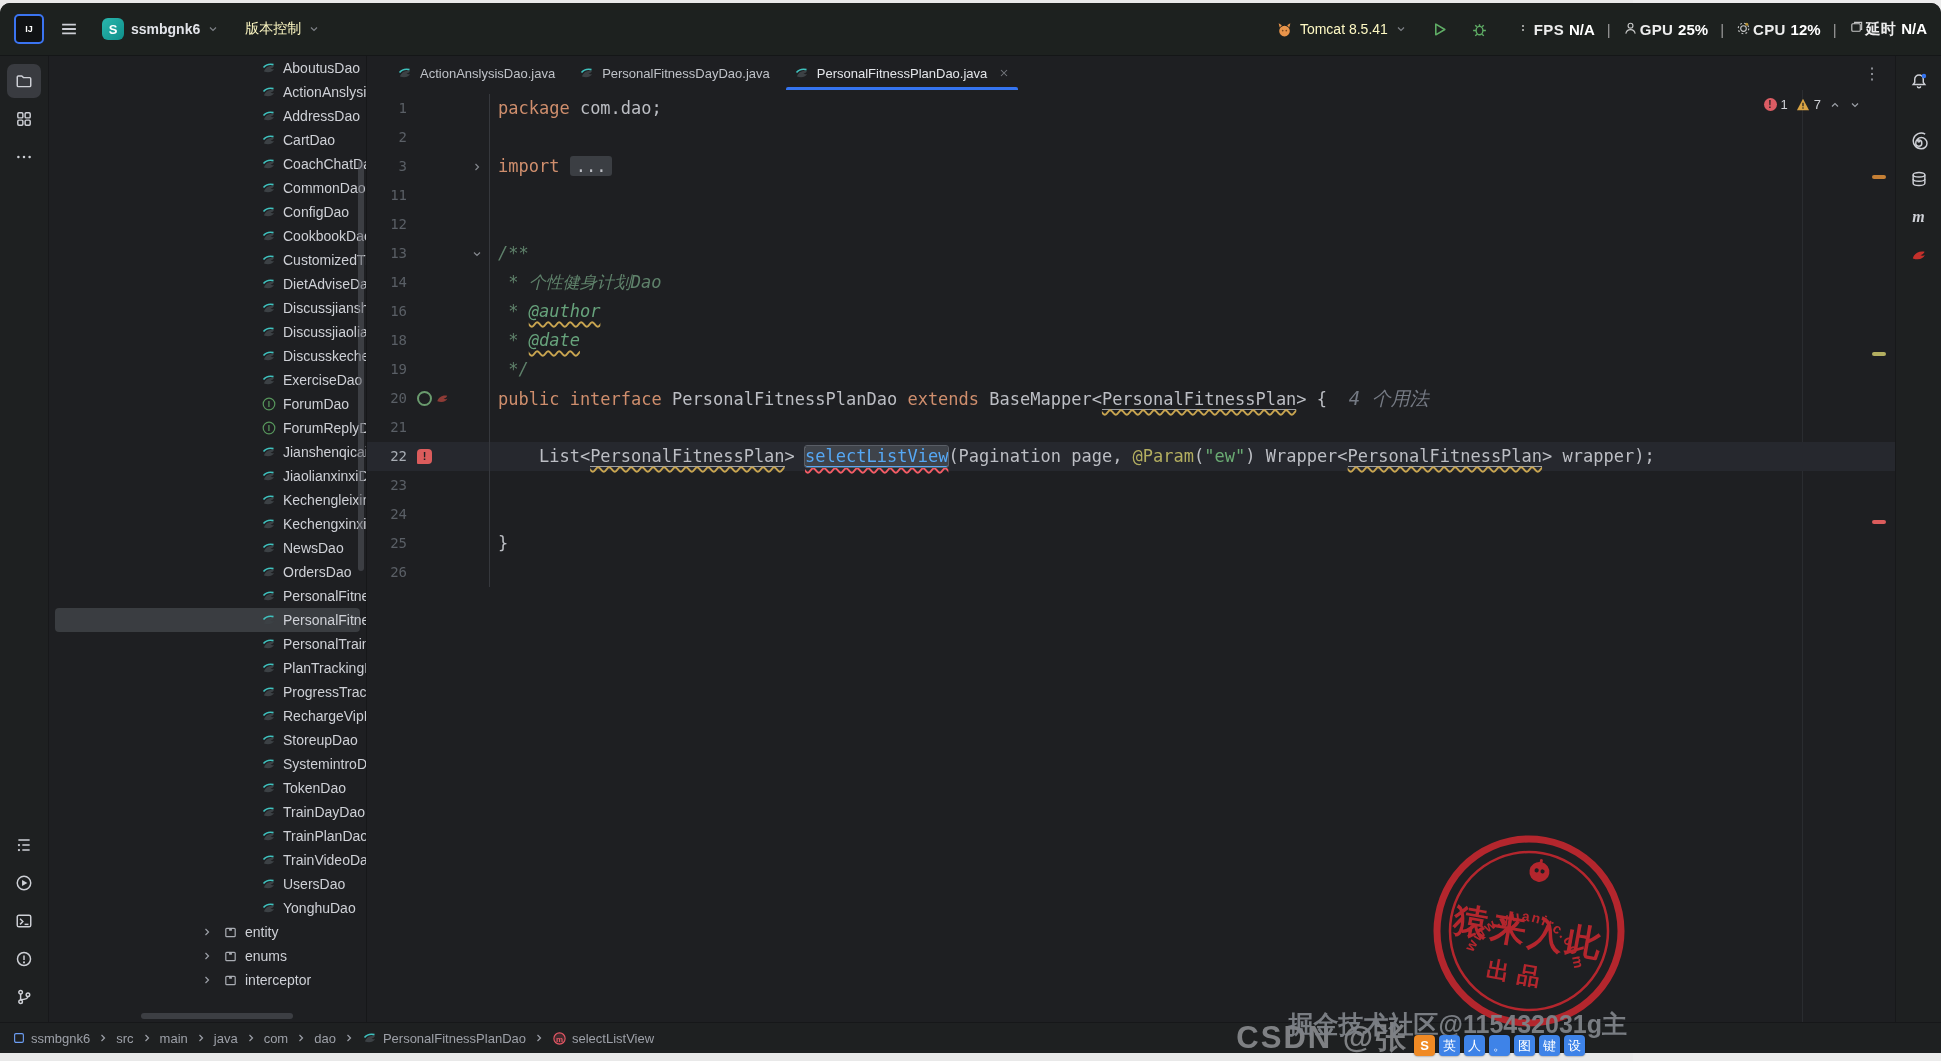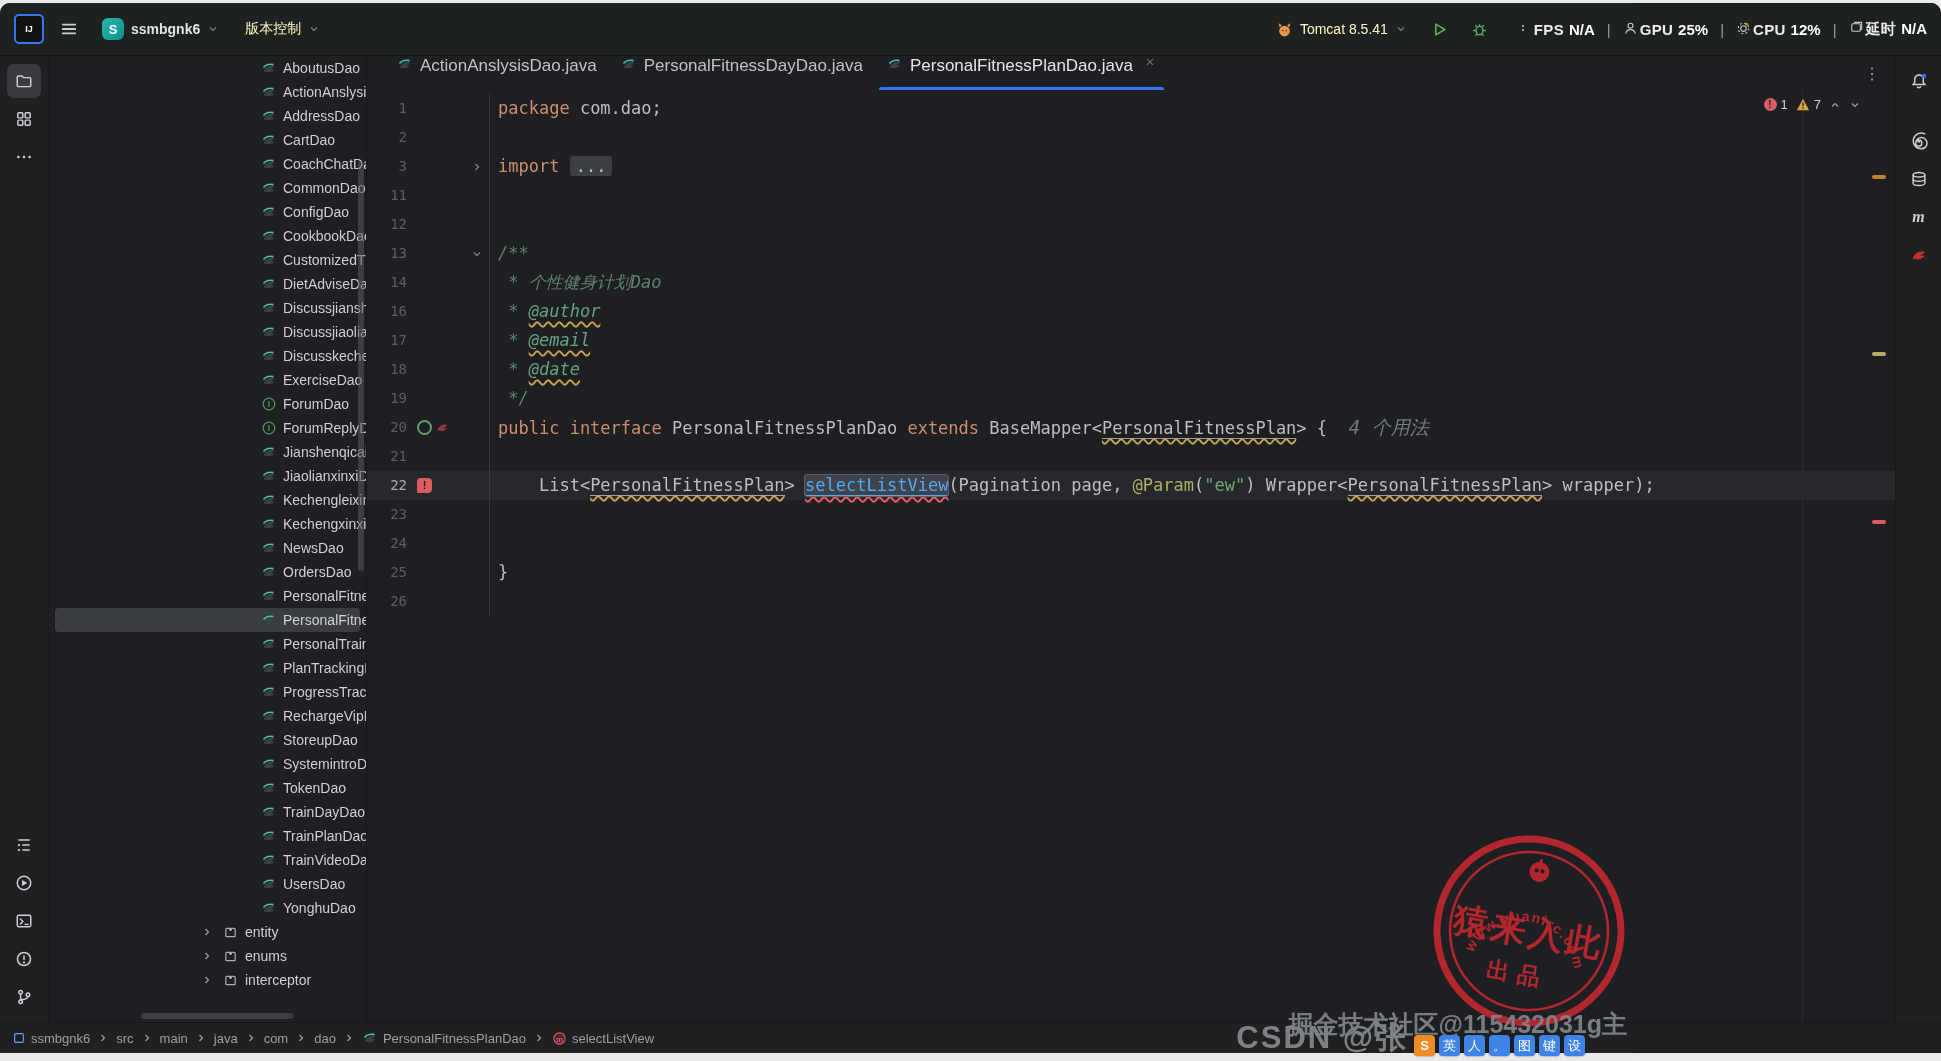--- a/index.html
+++ b/index.html
@@ -44,21 +44,21 @@
   .t-row{height:24px;display:flex;align-items:center;gap:6px;white-space:nowrap;color:#ced0d6;margin:0 6px;border-radius:4px;}
   .t-row.file{padding-left:206px;}
   .t-row.folder{padding-left:146px;align-items:center;}
   .t-row.selected{background:#3a3d41;}
   .t-ico{flex:0 0 16px;display:flex;}
   .sb-v{position:absolute;right:2px;top:105px;width:6px;height:410px;border-radius:3px;background:#55585e;opacity:.55;}
   .sb-h{position:absolute;bottom:3px;left:92px;width:152px;height:6px;border-radius:3px;background:#55585e;opacity:.55;}
   
   .editor-col{flex:1;display:flex;flex-direction:column;min-width:0;background:#1e1f22;position:relative;}
   .tabbar{height:34px;flex:0 0 34px;display:flex;align-items:stretch;padding-left:18px;position:relative;}
-  .tab{display:flex;align-items:flex-start;gap:7px;padding:0 12px;font-size:17px;color:#bfc2c8;position:relative;}
+  .tab{display:flex;align-items:center;gap:7px;padding:0 12px;font-size:13px;color:#bfc2c8;position:relative;}
   .tab.active{color:#e3e5ea;}
   .tab.active:after{content:"";position:absolute;left:4px;right:4px;bottom:0;height:3px;background:#3574F0;border-radius:2px 2px 0 0;}
   .tab .close{margin-left:4px;opacity:.7;display:flex;}
   .tabs-more{margin-left:auto;margin-right:14px;display:flex;align-items:center;color:#9da0a8;font-size:16px;letter-spacing:1px;}
   .editor{flex:1;position:relative;overflow:hidden;font-family:"DejaVu Sans Mono","Liberation Mono",monospace;font-size:17px;}
   .margin-guide{position:absolute;left:1435px;top:0;bottom:0;width:1px;background:#2a2c30;}
   .code{position:absolute;left:0;right:0;top:4px;}
   .code-line{display:flex;height:29px;line-height:29px;position:relative;}
   .code-line.current{background:#26282e;}
   .ln{flex:0 0 40px;text-align:right;color:#5a5f66;font-size:14px;padding-right:2px;}
@@ -760,25 +760,20 @@
                 <span class="ln">14</span>
                 <span class="gutter"></span>
                 <span class="ctext"><span class="tk tk-doc"> * 个性健身计划Dao</span></span>
               </div>
               <div class="code-line">
                 <span class="ln">16</span>
                 <span class="gutter"></span>
                 <span class="ctext"><span class="tk tk-doc"> * </span><span class="tk tk-doctag tk-warn">@author</span></span>
               </div>
               <div class="code-line">
-                <span class="ln">17</span>
-                <span class="gutter"></span>
-                <span class="ctext"><span class="tk tk-doc"> * </span><span class="tk tk-doctag tk-warn">@email</span></span>
-              </div>
-              <div class="code-line">
                 <span class="ln">18</span>
                 <span class="gutter"></span>
                 <span class="ctext"><span class="tk tk-doc"> * </span><span class="tk tk-doctag tk-warn">@date</span></span>
               </div>
               <div class="code-line">
                 <span class="ln">19</span>
                 <span class="gutter"></span>
                 <span class="ctext"><span class="tk tk-doc"> */</span></span>
               </div>
               <div class="code-line">

